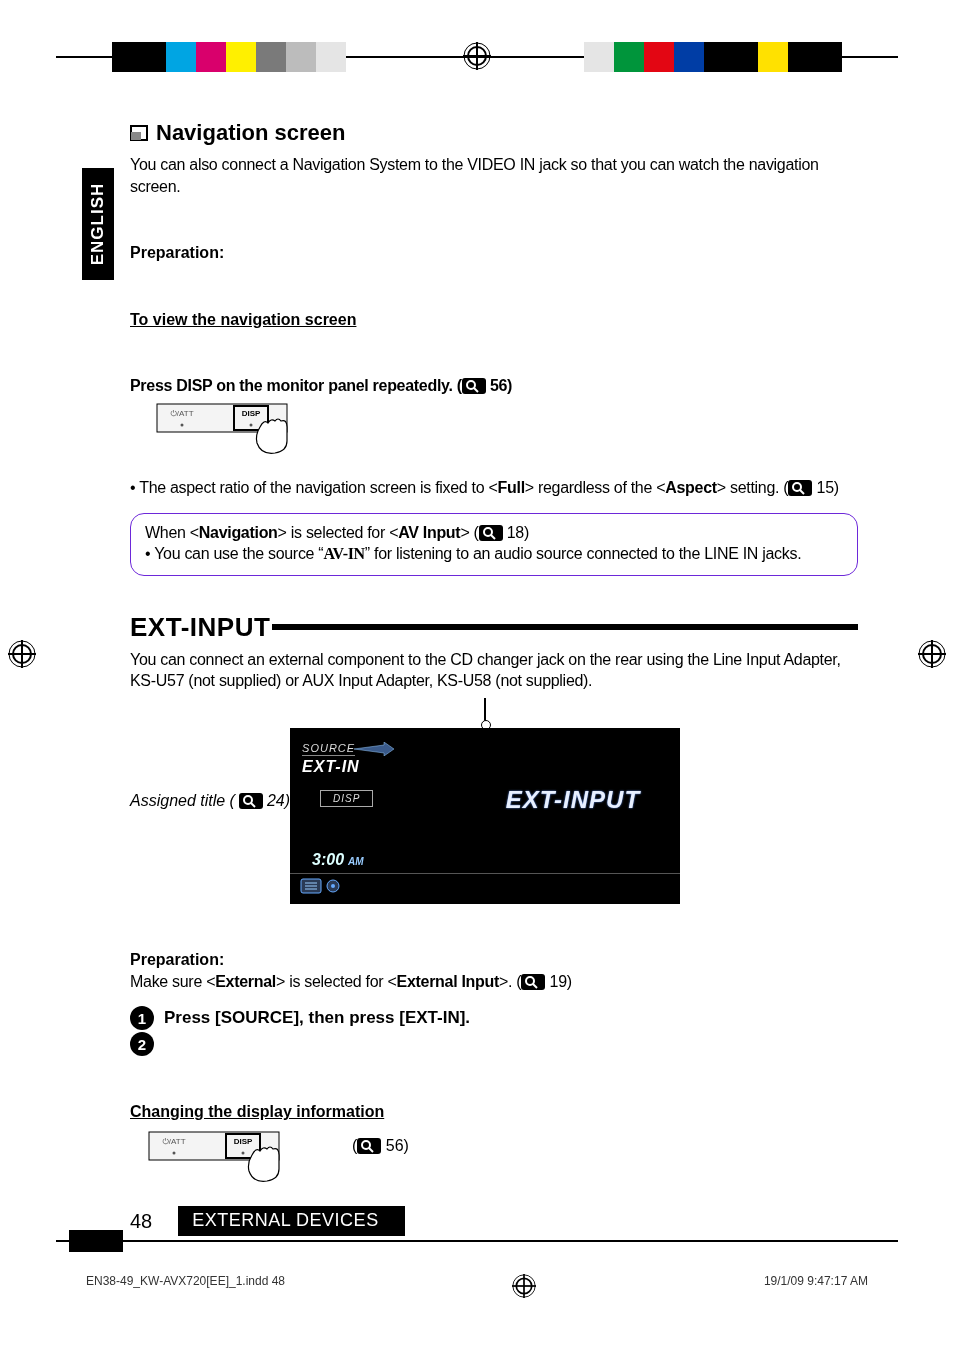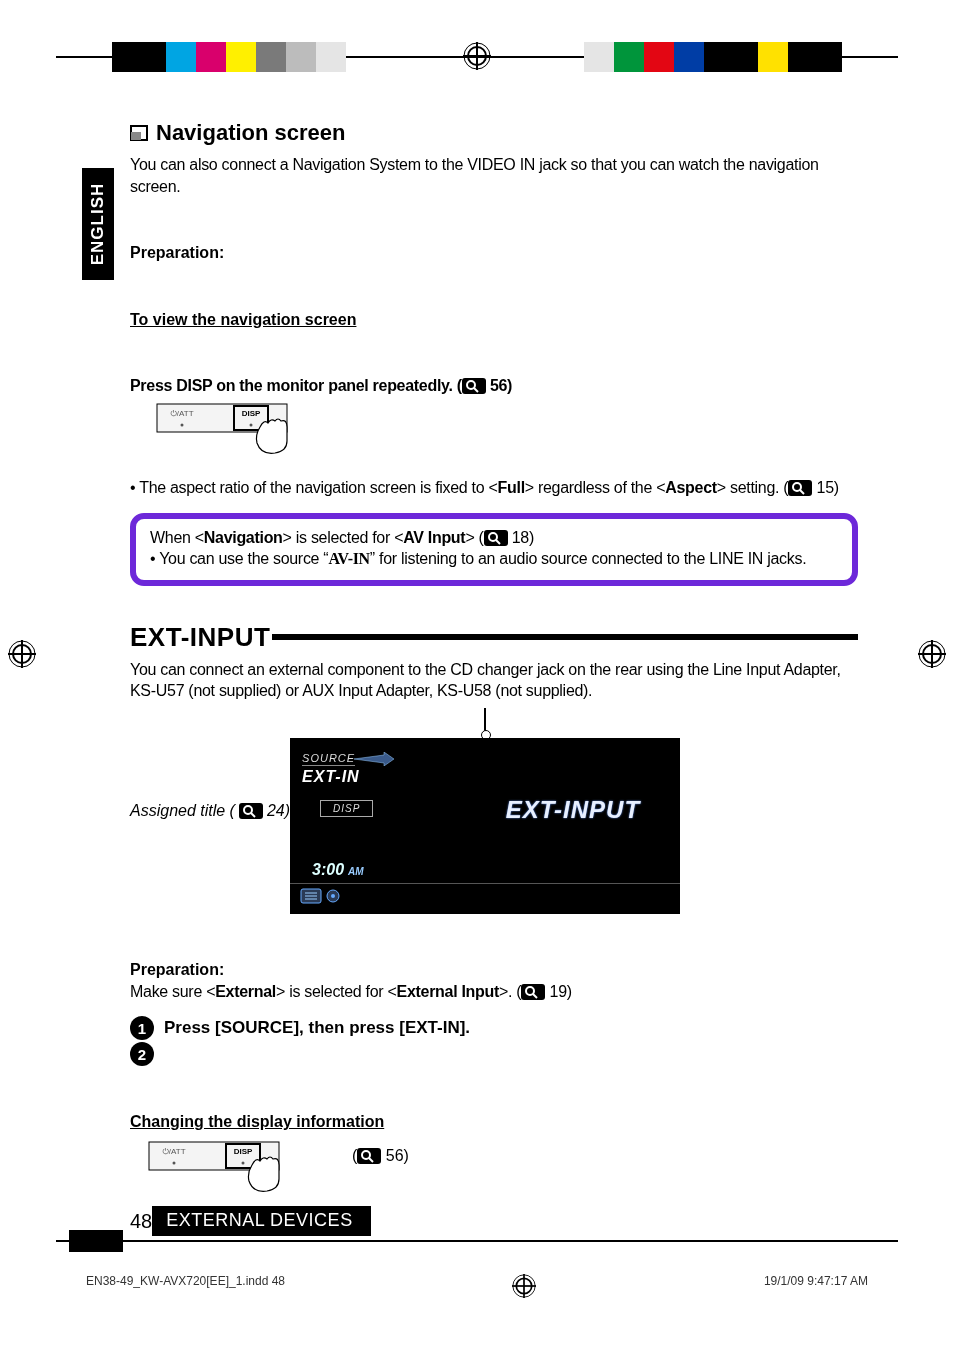--- a/index.html
+++ b/index.html
@@ -38,21 +38,21 @@
   .mt24 { margin-top: 24px; }
 
   .bold { font-weight: bold; margin-top: 45px; }
   .u { text-decoration: underline; }
 
   .mag { display: inline-flex; align-items: center; vertical-align: -3px; }
   .mag svg { height: 16px; }
 
   .panel-illus { margin-top: 6px; margin-left: 26px; width: 156px; }
 
-  .notebox { border: 6px solid #6d28d9; border-radius: 14px; padding: 8px 4px 10px 14px; margin-top: 14px;}
+  .notebox { border: 1px solid #6d28d9; border-radius: 14px; padding: 8px 4px 10px 14px; margin-top: 14px;}
 
   
   .h-ext { display: flex; align-items: center; gap: 8px; margin-top: 36px; }
   .h-ext .t { font-size: 26px; font-weight: bold; letter-spacing: 0.5px; }
   .h-ext .rule { flex: 1; height: 6px; background: #000; position: relative; }
   .h-ext .rule::before { content:""; position:absolute; left:-6px; top:0; bottom:0; width:6px; background:#000;}
 
   
   .shot-wrap { margin-top: 8px; display: flex; flex-direction: row; align-items: center; font-style: italic; }
   .shot-caption { font-size: 16px; margin-bottom: 2px; display: flex; align-items: center; gap: 4px;}
@@ -71,23 +71,23 @@
   .shot hr { border: none; border-top: 1px solid #555; margin: 4px -12px 0 -12px; }
 
   .numcircle { display: inline-flex; width: 24px; height: 24px; border-radius: 50%; background: #000; color: #fff; align-items: center; justify-content: center; font-weight: bold; font-size: 15px; flex-shrink: 0;}
   .steps { margin-top: 14px; }
   .step { display: flex; align-items: center; gap: 10px; margin-top: 2px;}
   .step .t { font-size: 17px; font-weight: bold; }
 
   .disp-row { display: flex; align-items: flex-start; gap: 48px; margin-top: 8px; margin-left: 18px;}
 
   
-  .pgfoot { position: absolute; left: 130px; bottom: 116px; display: flex; align-items: center; gap: 0; }
+  .pgfoot { position: absolute; left: 130px; bottom: 116px; display: flex; align-items: center; gap: 26px; }
   .pgno { font-size: 20px; }
-  .pgsec { background: #000; color: #fff; font-size: 18px; padding: 4px 18px 5px 14px; letter-spacing: 0.5px;}
+  .pgsec { background: #000; color: #fff; font-size: 18px; padding: 4px 26px 5px 14px; letter-spacing: 0.5px;}
   .footrule { position: absolute; left: 56px; right: 56px; bottom: 110px; height: 2px; background: #000; z-index: 0;}
   .footblock { position: absolute; bottom: 100px; width: 54px; height: 22px; background: #000; z-index: 1;}
   .footblock.l { left: 69px; }
 
   .printinfo { position: absolute; left: 86px; right: 86px; bottom: 54px; display: flex; justify-content: space-between; font-size: 12px; color: #333;}
   .printinfo .mid { display: flex; align-items: center; gap: 6px;}
 
   .serif { font-family: Georgia, 'Times New Roman', serif; }
 </style>
 </head>

